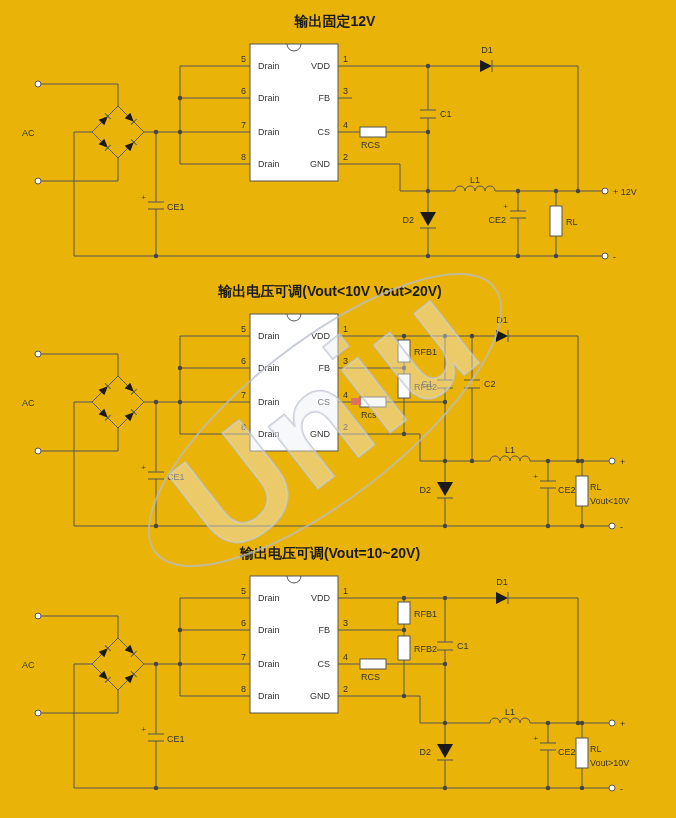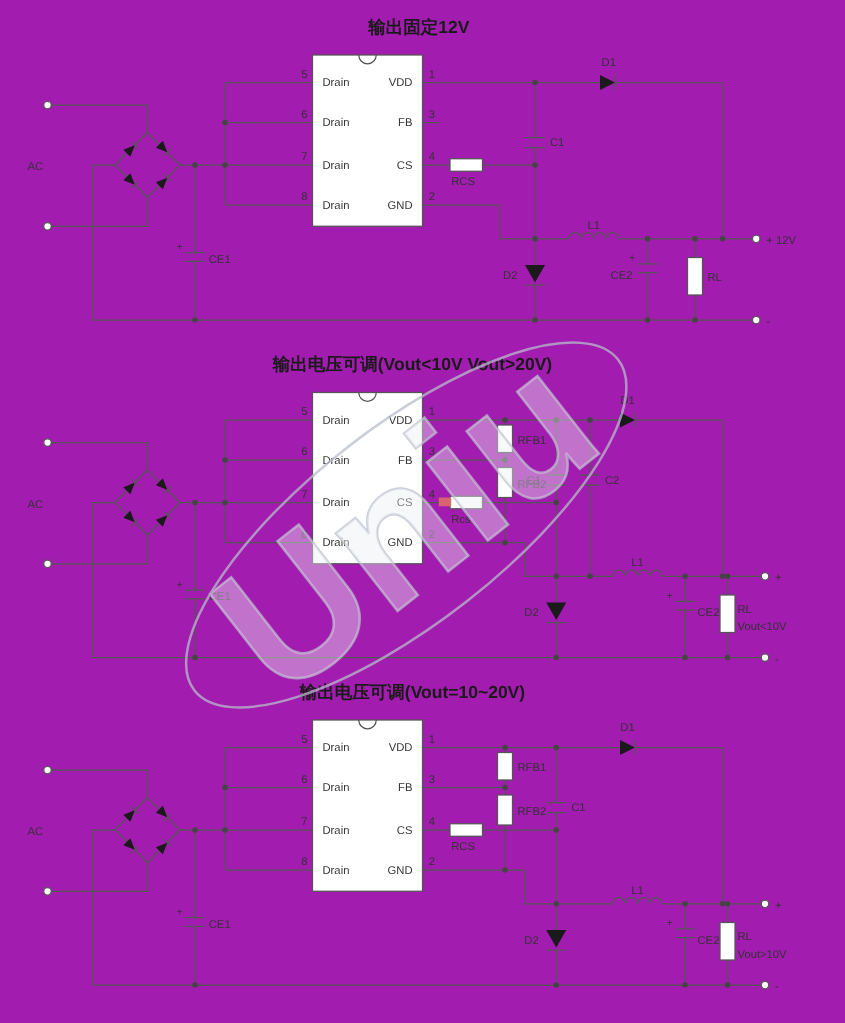--- a/index.html
+++ b/index.html
@@ -1,16 +1,16 @@
 <!DOCTYPE html>
 <html><head>
 <meta charset="utf-8">
 <style>
   html,body { margin:0; padding:0; background:#ffffff; }
-  .canvas { width:676px; height:818px; background:#a21caf; position:relative; overflow:hidden; }
+  .canvas { width:676px; height:818px; background:#eab308; position:relative; overflow:hidden; }
   svg { display:block; }
   text { font-family:"Liberation Sans", sans-serif; fill:#333; }
   .title { font-size:14px; font-weight:bold; fill:#1a1a1a; }
   .lbl { font-size:9px; }
   .pin { font-size:9px; }
   .num { font-size:9px; }
   .sm  { font-size:8px; }
   .wire { stroke:#555; stroke-width:1; fill:none; }
   .comp { stroke:#555; stroke-width:1; fill:#fff; }
   .fillc { fill:#1a1a1a; stroke:none; }

